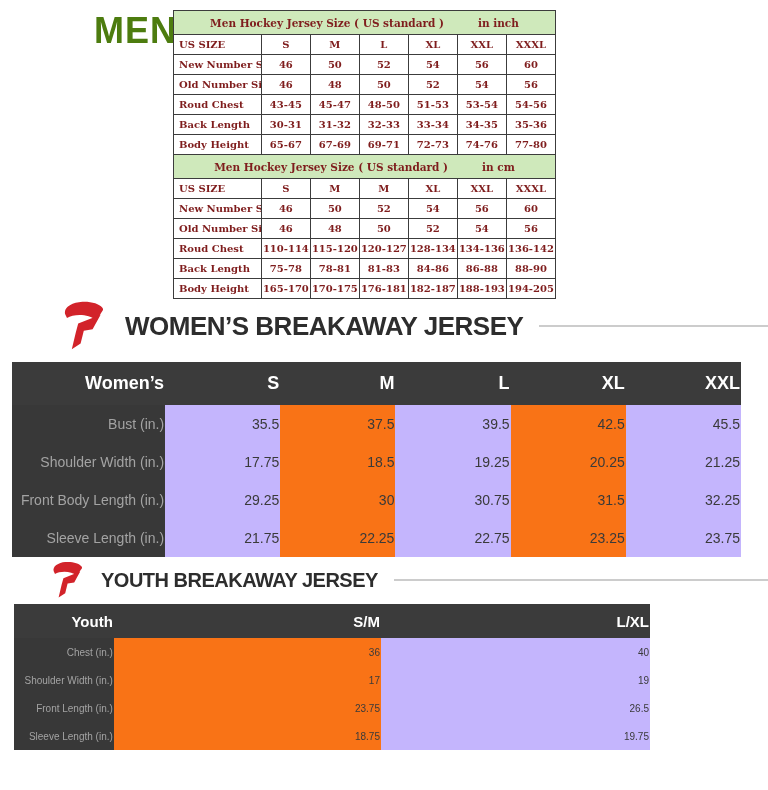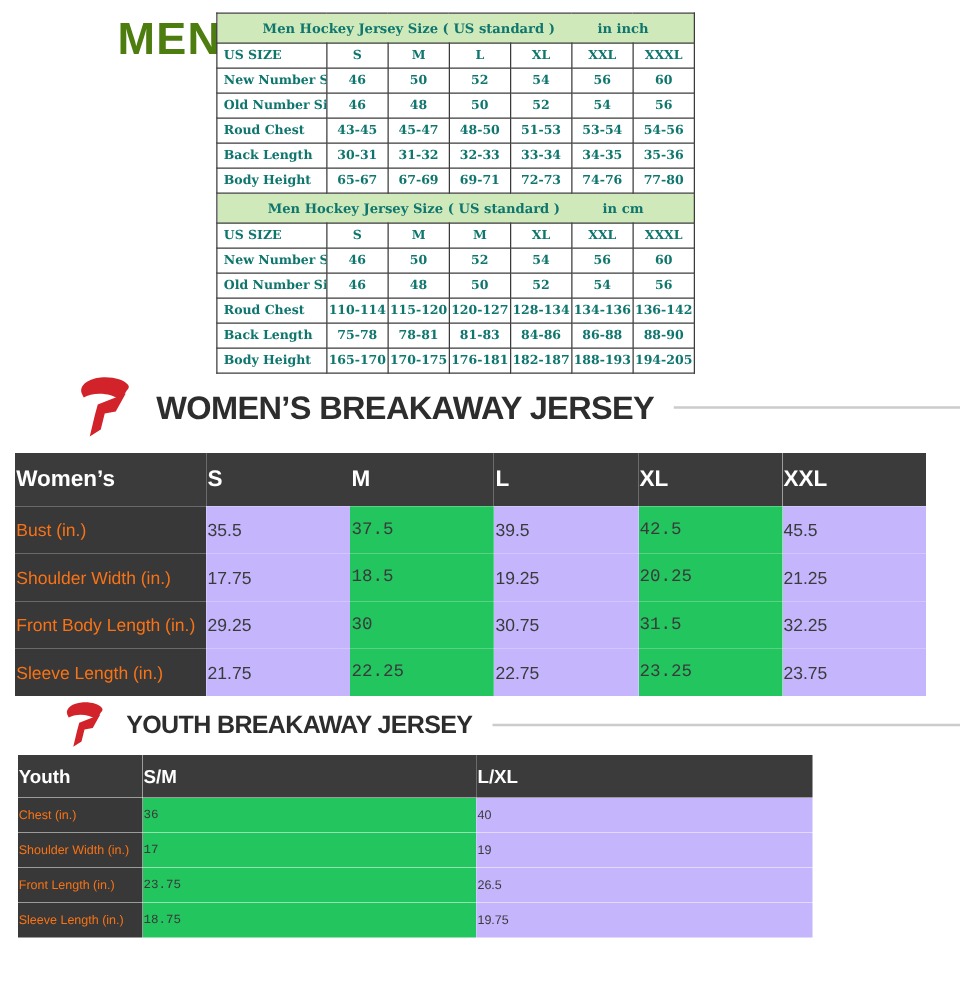--- a/index.html
+++ b/index.html
@@ -3,56 +3,56 @@
 <meta charset="utf-8">
 <style>
   html,body{margin:0;padding:0;background:#fff;}
   .canvas{position:relative;width:768px;height:790px;background:#fff;overflow:hidden;
           font-family:"Liberation Sans",sans-serif;}
 
   
   .men-heading{position:absolute;left:94px;top:10px;font-size:36px;font-weight:bold;
                color:#4d7c0f;letter-spacing:1px;font-family:"Liberation Sans",sans-serif;}
   table.men{position:absolute;left:173px;top:10px;width:383px;border-collapse:collapse;
-            table-layout:fixed;font-family:"DejaVu Serif",serif;color:#0f766e;}
+            table-layout:fixed;font-family:"DejaVu Serif",serif;color:#7f1d1d;}
   table.men td{border:1px solid #3c3c3c;text-align:center;font-size:10px;font-weight:bold;
                height:19px;padding:0 1px;overflow:hidden;white-space:nowrap;}
   table.men td.band{background:#cfe9bb;height:23px;font-size:10.5px;}
   table.men td.lbl{text-align:left;padding-left:5px;}
   table.men .unit{margin-left:34px;}
 
   
   .sec-head{position:absolute;left:0;width:768px;display:flex;align-items:center;margin-left:33px;}
   #women-head{top:294px;height:64px;padding-left:26px;box-sizing:border-box;}
   #youth-head{top:552px;height:56px;padding-left:16px;box-sizing:border-box;}
   .logo{flex:0 0 auto;}
   #women-head .logo{width:48px;height:54px;}
   #youth-head .logo{width:36px;height:42px;}
   .sec-title{font-weight:800;color:#2d2d2d;letter-spacing:-0.5px;white-space:nowrap;}
   #women-head .sec-title{font-size:26px;margin-left:18px;}
   #youth-head .sec-title{font-size:20px;margin-left:16px;}
   .rule{flex:1;height:2px;background:#cccccc;margin-left:16px;margin-right:10px;}
 
   
   table.grid{position:absolute;border-collapse:collapse;table-layout:fixed;color:#3a3a3a;}
-  table.grid td{text-align:left;overflow:hidden;white-space:nowrap;}
+  table.grid td{text-align:right;overflow:hidden;white-space:nowrap;}
   #women-table{left:12px;top:362px;width:729px;}
   #youth-table{left:14px;top:604px;width:636px;}
   table.grid tr.h td{background:#3b3b3b;color:#ffffff;font-weight:bold;}
   table.grid td.corner{background:#242424;}
   #women-table tr.h td{height:41px;font-size:18px;}
   #women-table td.corner{font-size:16px;}
   #women-table tr.r td{height:36px;font-size:14px;}
   #women-table td.rl{font-size:13px;}
   #youth-table tr.h td{height:32px;font-size:15px;}
   #youth-table tr.r td{height:26px;font-size:10px;}
   #youth-table td.rl{font-size:10.5px;}
-  table.grid td.rl{background:#383838;color:#f97316;font-weight:normal;}
+  table.grid td.rl{background:#383838;color:#a3a3a3;font-weight:normal;}
   table.grid td.g{background:#c4b5fd;}
-  table.grid td.w{background:#22c55e;font-family:Liberation Mono, monospace;}
+  table.grid td.w{background:#f97316;}
 </style>
 </head>
 <body>
 
 <div class="canvas">
 
   <div class="men-heading">MEN</div>
   <table class="men" id="men-table">
     <colgroup>
       <col style="width:23%">

